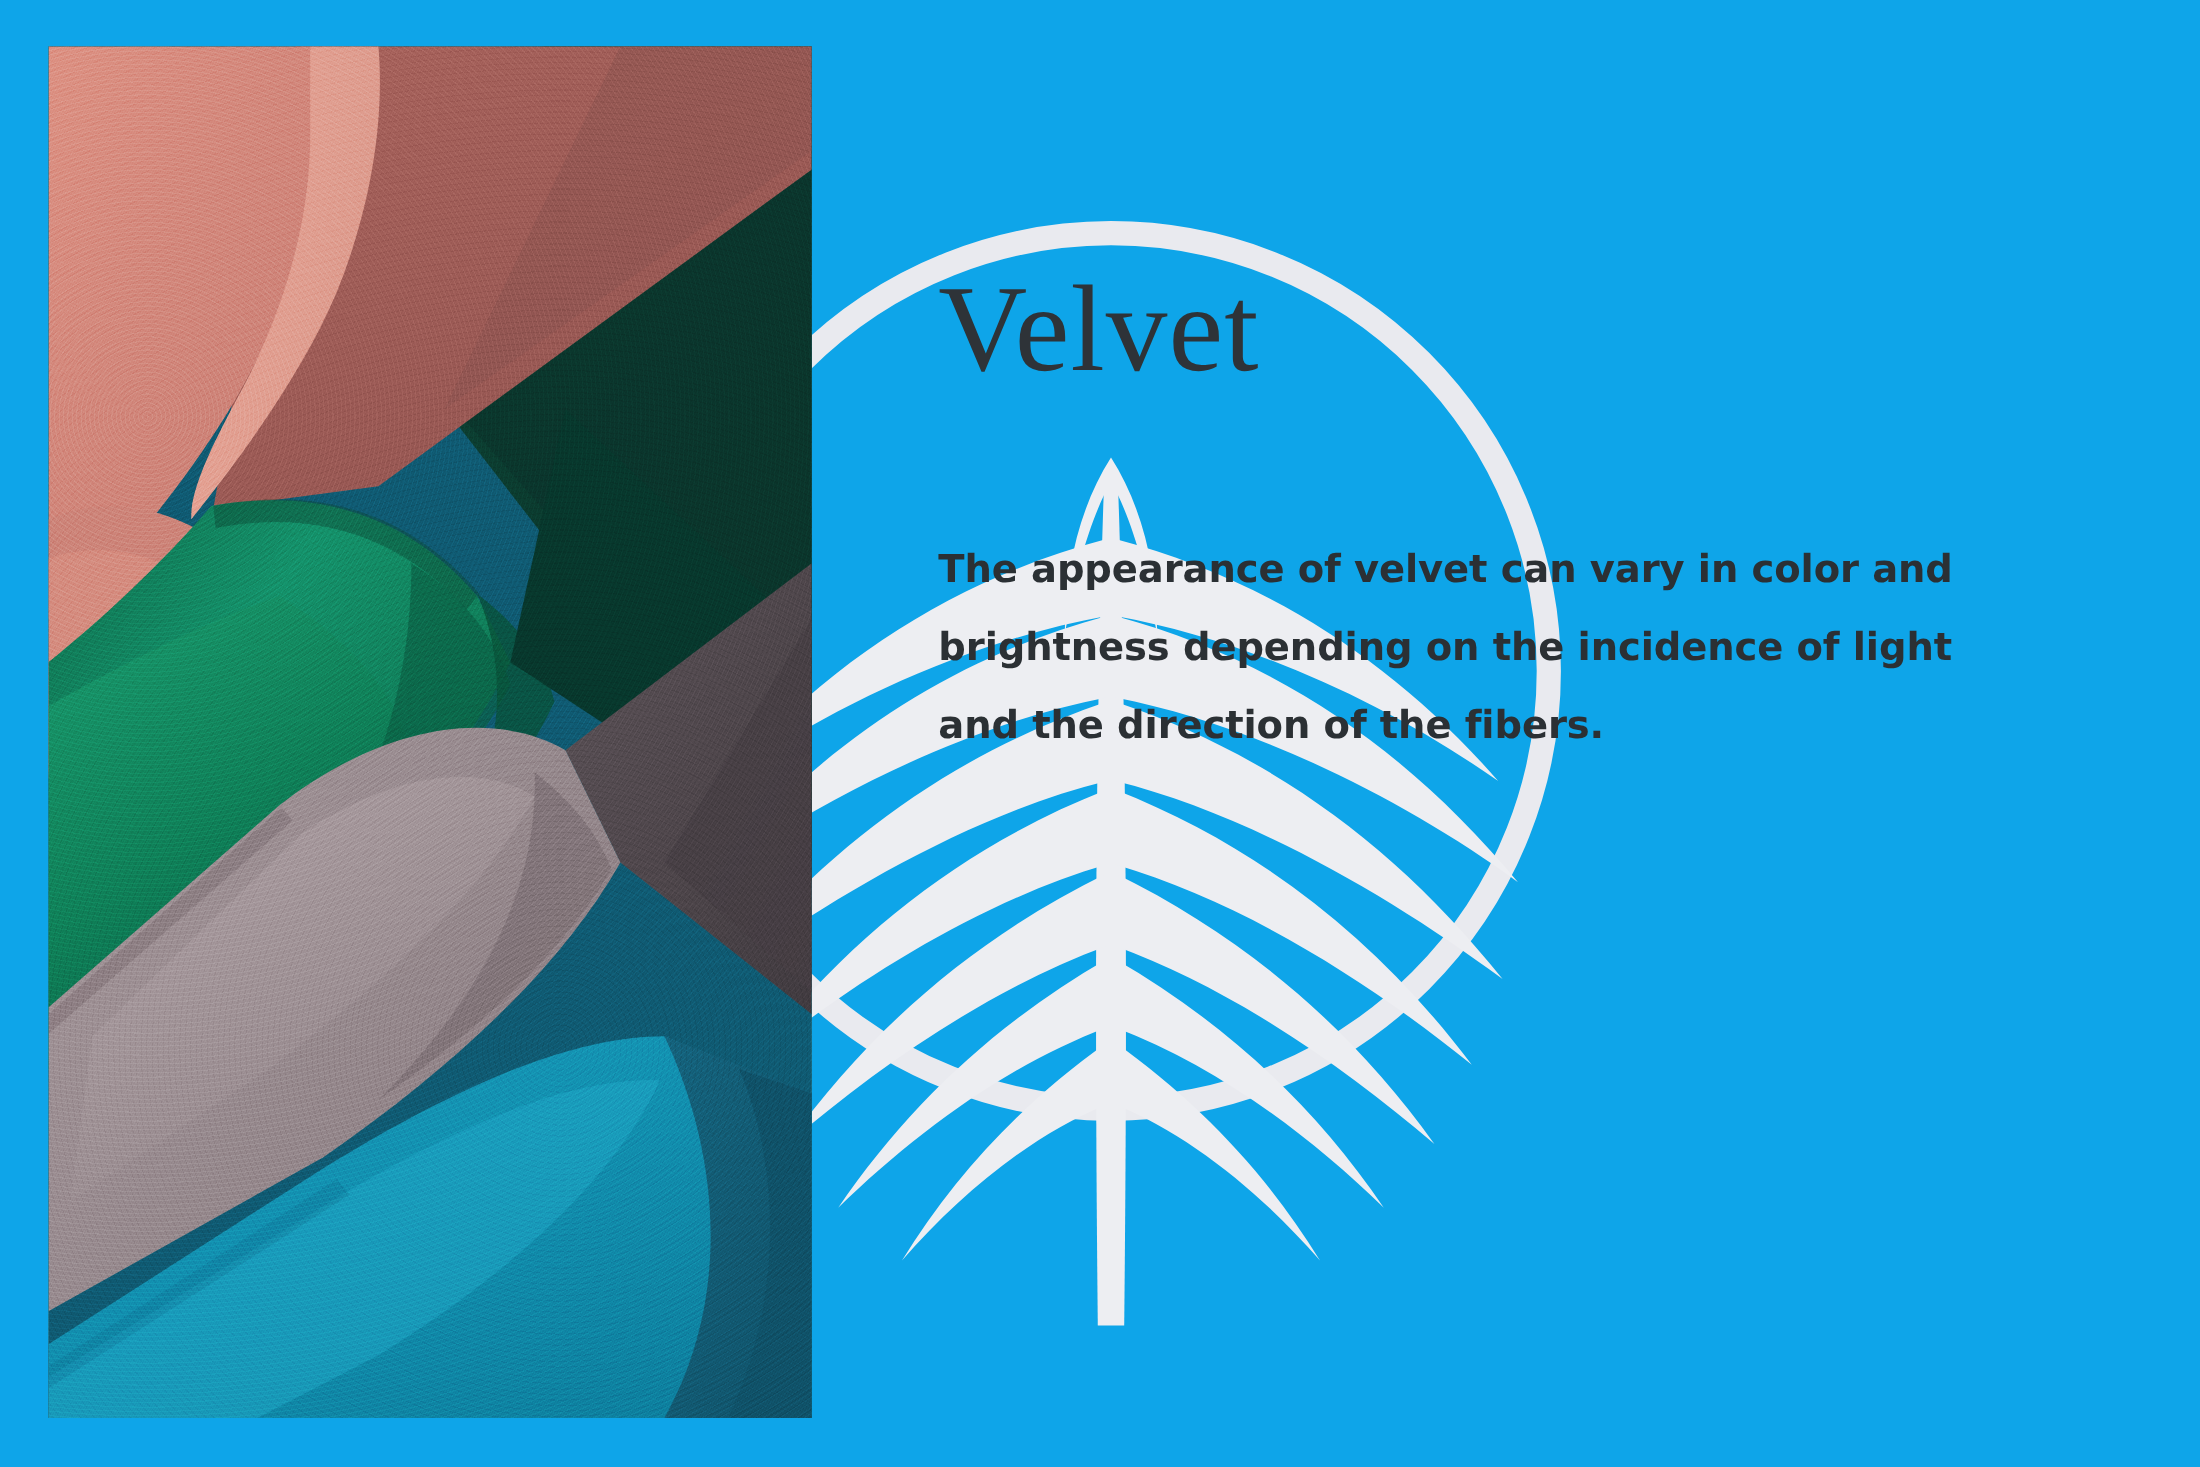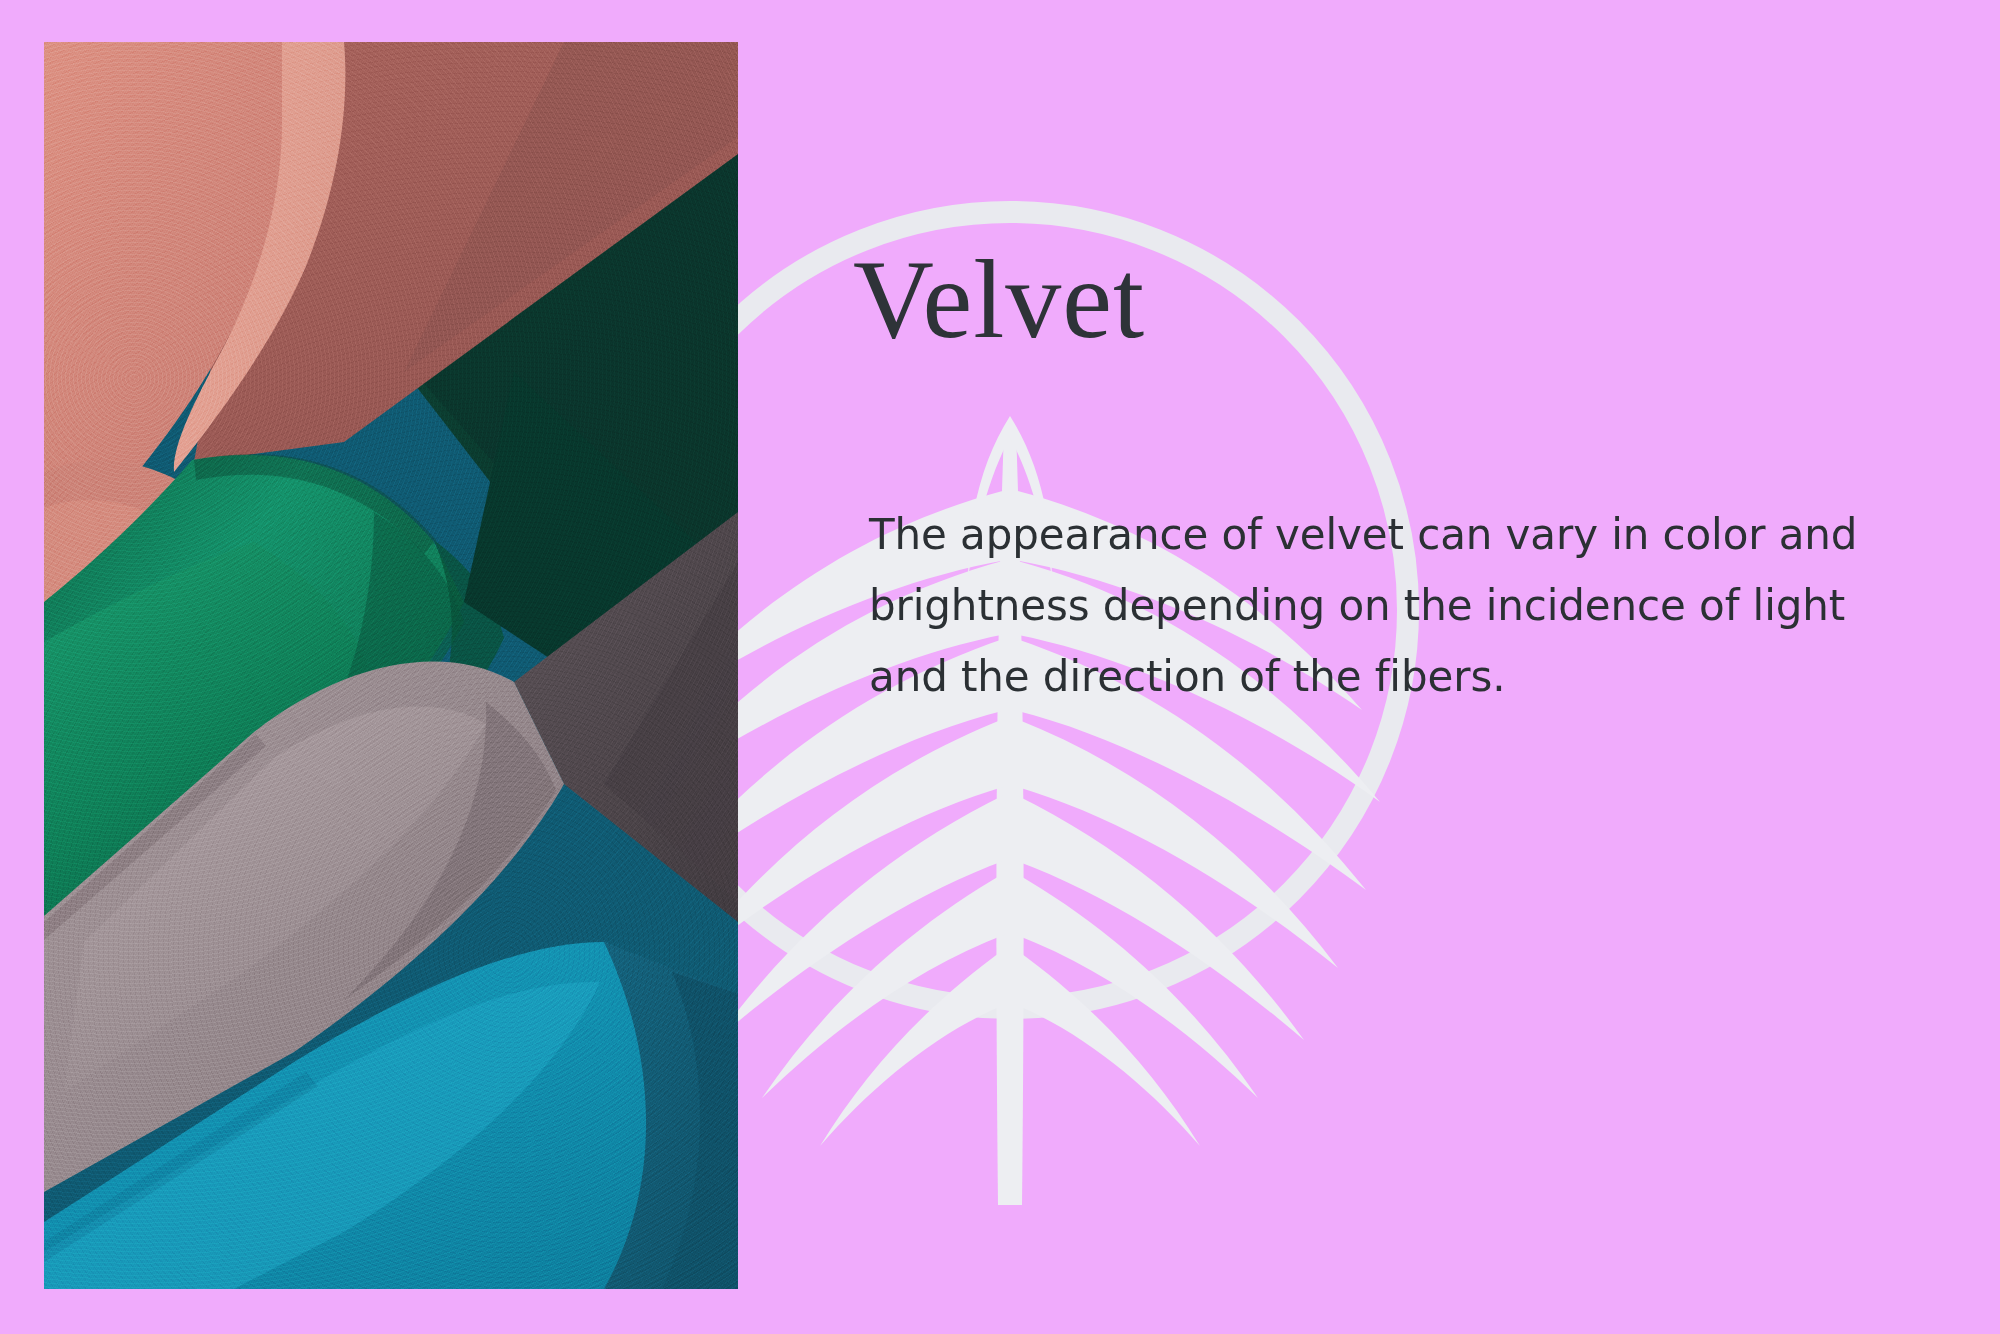--- a/index.html
+++ b/index.html
@@ -11,21 +11,21 @@
     height: 1334px;
     overflow: hidden;
     background: #f4f5f8;
     font-family: "Liberation Sans", sans-serif;
   }
 
   #stage {
     position: relative;
     width: 2000px;
     height: 1334px;
-    background: #f0abfc;
+    background: #0ea5e9;
     overflow: hidden;
   }
 
   
   #watermark {
     position: absolute;
     left: 590px;
     top: 130px;
     width: 840px;
     height: 1080px;
@@ -86,24 +86,24 @@
     font-weight: 400;
     letter-spacing: 1px;
     line-height: 1.1;
     color: #2e3338;
   }
 
   .body-para {
     position: absolute;
     left: 0;
     width: 1010px;
-    margin: 16px;
+    margin: 0;
     font-family: "DejaVu Sans", "Liberation Sans", sans-serif;
-    font-size: 42px;
-    font-weight: 400;
+    font-size: 35px;
+    font-weight: 700;
     line-height: 71px;
     letter-spacing: -0.1px;
     color: #2b3034;
     white-space: pre-line;
   }
   #para-1 { top: 483px; }
   #para-2 { top: 760px; }
 </style>
 </head>
 <body>

